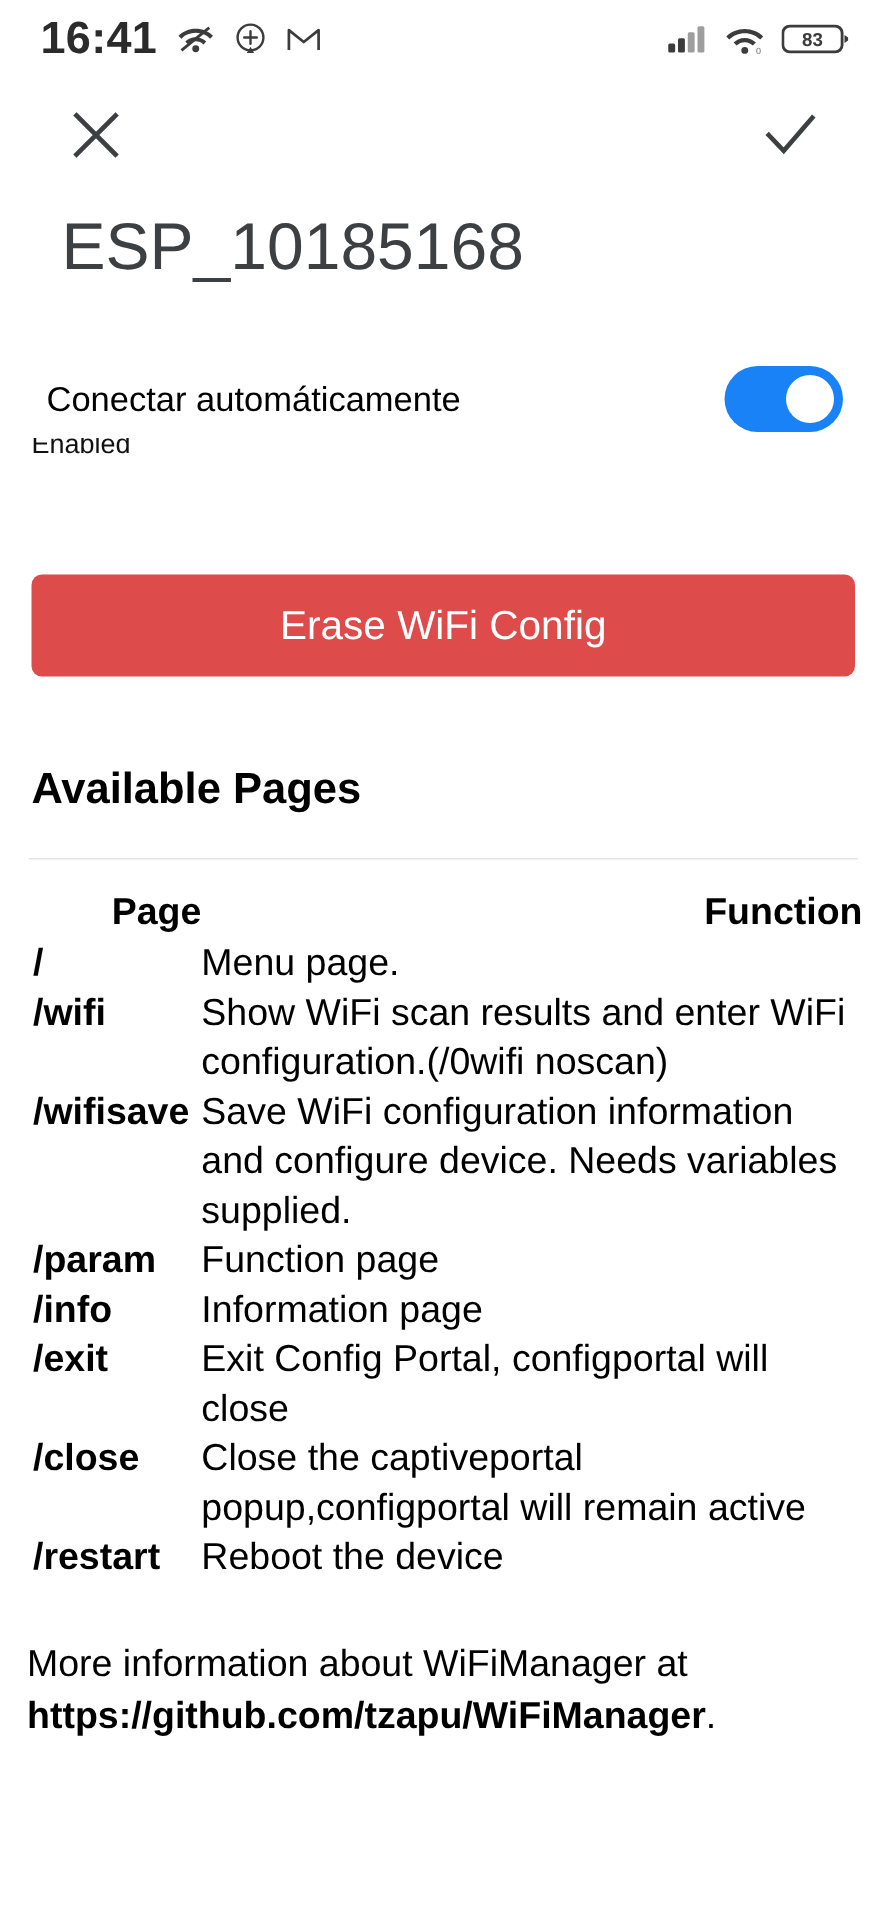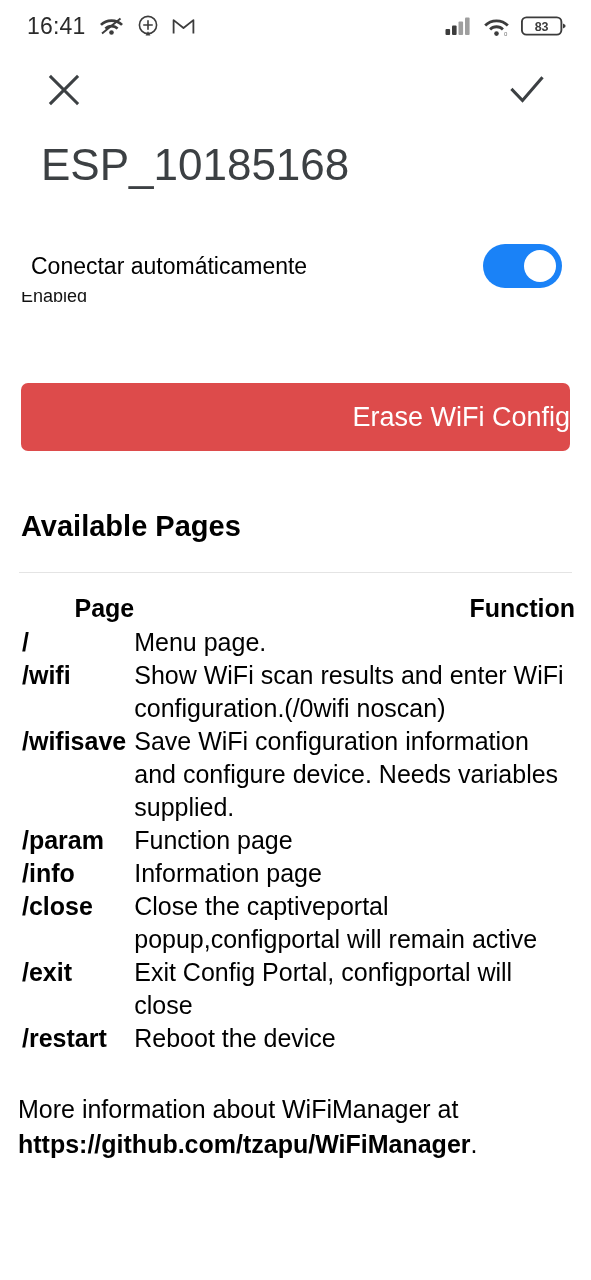--- a/index.html
+++ b/index.html
@@ -25,22 +25,22 @@
     width: 591px;
     height: 52px;
     display: flex;
     align-items: center;
     justify-content: space-between;
     padding: 0 24px 0 27px;
   }
   .status-left { display: flex; align-items: center; gap: 13px; }
   .status-right { display: flex; align-items: center; gap: 11px; }
   #status-time {
-    font-size: 23px;
-    font-weight: 400;
+    font-size: 30px;
+    font-weight: 700;
     color: #2b2b2b;
     letter-spacing: 0.2px;
   }
   .sb-icon { display: block; }
 
   
   #app-bar {
     position: absolute;
     top: 52px; left: 0;
     width: 591px;
@@ -146,21 +146,21 @@
     width: 549px;
     height: 68px;
     background: #dd4b4b;
     color: #ffffff;
     border: none;
     border-radius: 7px;
     font-family: "Liberation Sans", sans-serif;
     font-size: 27px;
     font-weight: 400;
     line-height: 68px;
-    text-align: right;
+    text-align: center;
     cursor: pointer;
     padding: 0;
   }
 
   #available-pages-heading {
     margin: 58px 0 0 21px;
     font-size: 29px;
     font-weight: 700;
     color: #000000;
     line-height: 34px;
@@ -325,26 +325,26 @@
           </tr>
           <tr>
             <td class="col-page">/param</td>
             <td class="col-function">Function page</td>
           </tr>
           <tr>
             <td class="col-page">/info</td>
             <td class="col-function">Information page</td>
           </tr>
           <tr>
+            <td class="col-page">/exit</td>
+            <td class="col-function">Exit Config Portal, configportal will close</td>
+          </tr>
+          <tr>
             <td class="col-page">/close</td>
             <td class="col-function">Close the captiveportal popup,configportal will remain active</td>
-          </tr>
-          <tr>
-            <td class="col-page">/exit</td>
-            <td class="col-function">Exit Config Portal, configportal will close</td>
           </tr>
           <tr>
             <td class="col-page">/restart</td>
             <td class="col-function">Reboot the device</td>
           </tr>
         </tbody>
     </table>
 
     <p id="footer-note">
       <span>More information about WiFiManager at </span><a id="footer-note-link" href="#">https://github.com/tzapu/WiFiManager</a><span>.</span>

